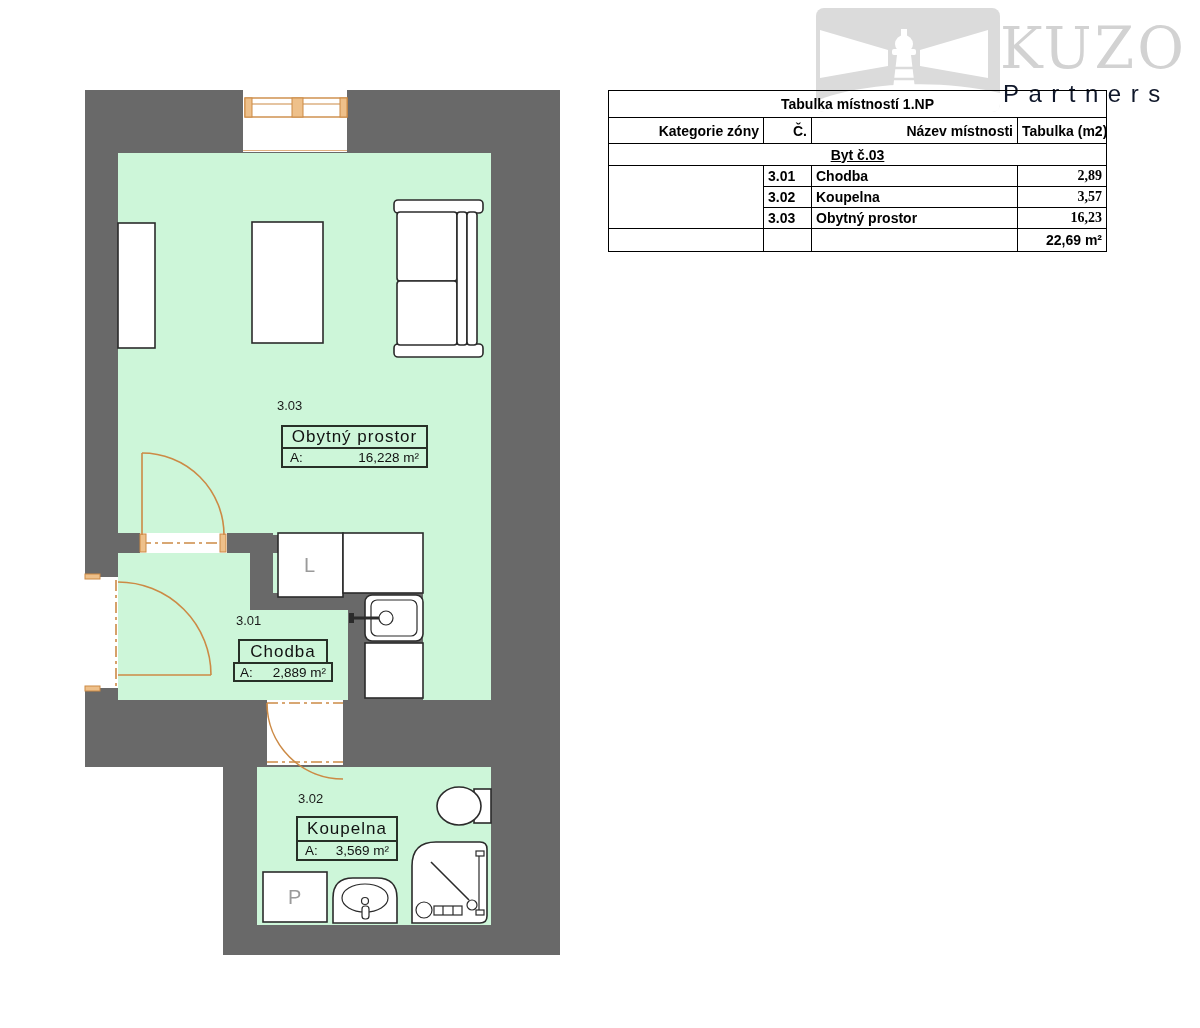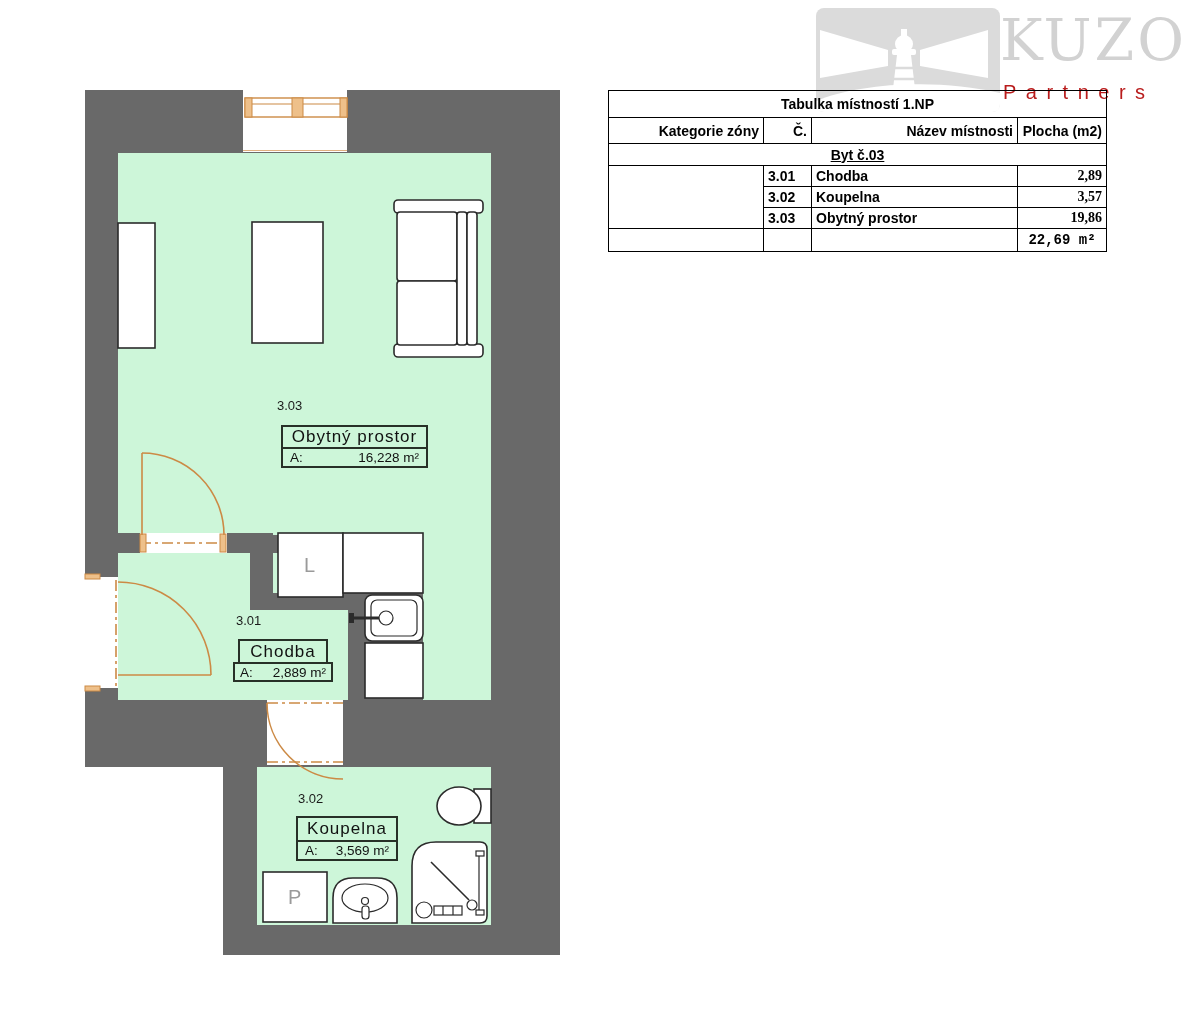--- a/index.html
+++ b/index.html
@@ -1,22 +1,22 @@
 <!DOCTYPE html>
 <html style="--wall: #696969; --room-fill: #cdf6d9; --joinery: #cc8a45;"><head>
 <meta charset="utf-8">
 <style>
   html,body{margin:0;padding:0;background:#fff;}
   body{width:1200px;height:1028px;position:relative;font-family:"Liberation Sans",sans-serif;overflow:hidden;}
   .abs{position:absolute;}
 
   
   #logo-layer{z-index:0;}
-  .brand-word{font-family:"DejaVu Serif",serif;font-size:57px;color:#d2d2d2;letter-spacing:3px;line-height:1;}
-  .brand-sub{font-family:"Liberation Sans",sans-serif;font-size:20px;color:#b91c1c;letter-spacing:9.5px;line-height:1;}
+  .brand-word{font-family:"DejaVu Serif",serif;font-size:57px;color:#d2d2d2;letter-spacing:3px;line-height:1;margin-top:8px;}
+  .brand-sub{font-family:"Liberation Sans",sans-serif;font-size:24px;color:#0f172a;letter-spacing:9.5px;line-height:1;}
 
   
   #plan-svg{z-index:1;left:0;top:0;}
   .wall-fill{fill:var(--wall,#696969);}
   .room-fill{fill:var(--room-fill,#cdf6d9);}
   .white-fill{fill:#ffffff;}
   .furn{fill:#ffffff;stroke:#2b2b2b;stroke-width:1.6;}
   .furn-thin{fill:#ffffff;stroke:#2b2b2b;stroke-width:1.2;}
   .joinery-line{stroke:var(--joinery,#cc8a45);stroke-width:1.6;fill:none;}
   .joinery-dash{stroke:var(--joinery,#cc8a45);stroke-width:1.6;fill:none;stroke-dasharray:11 4 3 4;}
@@ -33,21 +33,21 @@
 
   
   #room-table{z-index:3;border-collapse:collapse;table-layout:fixed;width:498px;background:transparent;}
   #room-table td{border:1.4px solid #000;font-size:14px;font-weight:700;color:#000;padding:0 4px;background:transparent;overflow:hidden;white-space:nowrap;}
   td.c-title{height:26px;text-align:center;font-size:14.5px;}
   td.c-head{height:25px;text-align:right;}
   td.c-group{height:21px;text-align:center;padding-left:7px;text-decoration:underline;}
   td.c-num{height:20px;text-align:left;padding-left:9px;}
   td.c-name{text-align:left;padding-left:7px;}
   td.c-area{text-align:right;padding-right:5px;font-family:Liberation Serif, serif;}
-  td.c-total{height:22px;text-align:center;padding-right:5px;font-family:Liberation Mono, monospace;}
+  td.c-total{height:22px;text-align:right;padding-right:5px;}
 </style>
 </head>
 <body>
 
 <div id="logo-layer" class="abs" style="left:0;top:0;width:1200px;height:130px;">
   <svg class="abs" style="left:813px;top:4px;" width="190" height="110" viewBox="0 0 190 110">
     <rect x="3" y="4" width="184" height="104" rx="8" fill="#dbdbdb"></rect>
     <polygon points="7,26 75,46 75,62 7,74" fill="#ffffff"></polygon>
     <polygon points="107,46 175,26 175,74 107,62" fill="#ffffff"></polygon>
     <rect x="88" y="25" width="6" height="9" fill="#ffffff"></rect>
@@ -206,40 +206,40 @@
       <col style="width:89px">
     </colgroup>
   <tbody>
       <tr>
     <td class="c-title" colspan="4">Tabulka místností 1.NP</td>
   </tr>
   <tr>
     <td class="c-head">Kategorie zóny</td>
     <td class="c-head">Č.</td>
     <td class="c-head">Název místnosti</td>
-    <td class="c-head">Plocha (m2)</td>
+    <td class="c-head">Tabulka (m2)</td>
   </tr>
   <tr>
     <td class="c-group" colspan="4">Byt č.03</td>
   </tr>
   <tr>
     <td rowspan="3"></td>
     <td class="c-num">3.01</td>
     <td class="c-name">Chodba</td>
     <td class="c-area">2,89</td>
   </tr>
   <tr>
     <td class="c-num">3.02</td>
     <td class="c-name">Koupelna</td>
     <td class="c-area">3,57</td>
   </tr>
   <tr>
     <td class="c-num">3.03</td>
     <td class="c-name">Obytný prostor</td>
-    <td class="c-area">19,86</td>
+    <td class="c-area">16,23</td>
   </tr>
   <tr>
     <td></td>
     <td></td>
     <td></td>
     <td class="c-total">22,69 m²</td>
   </tr>
 </tbody>
   </table>
 

